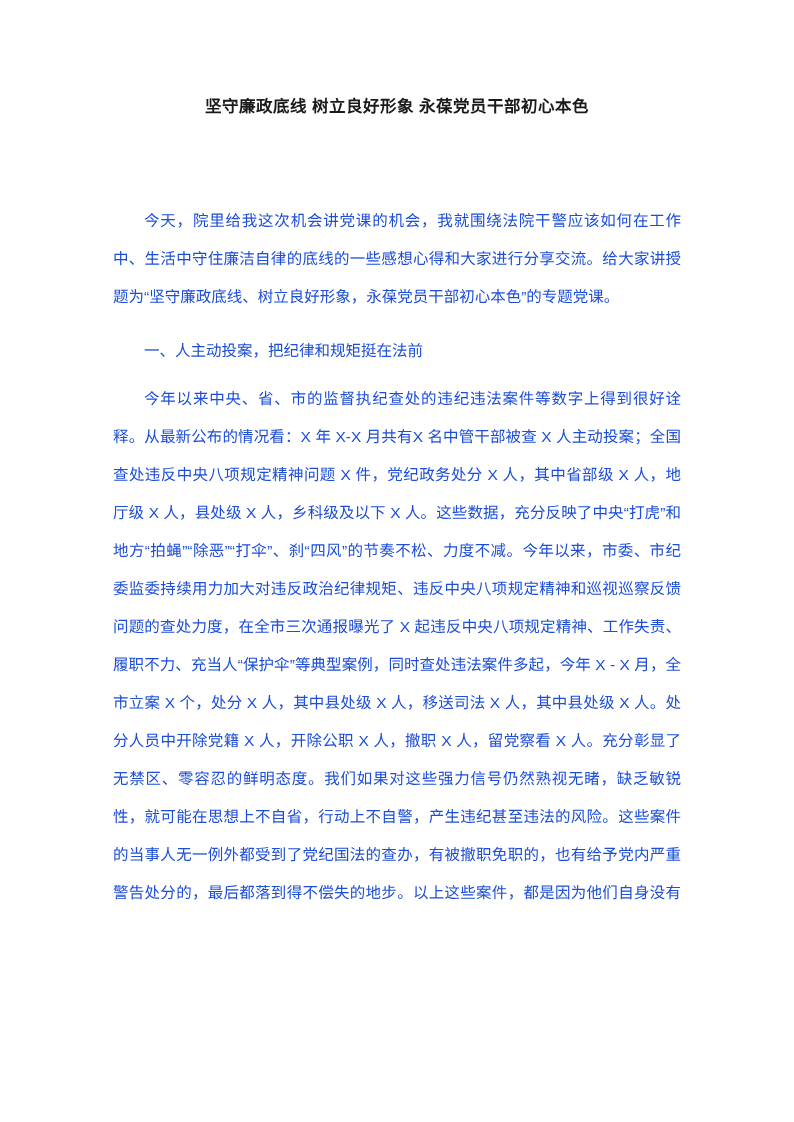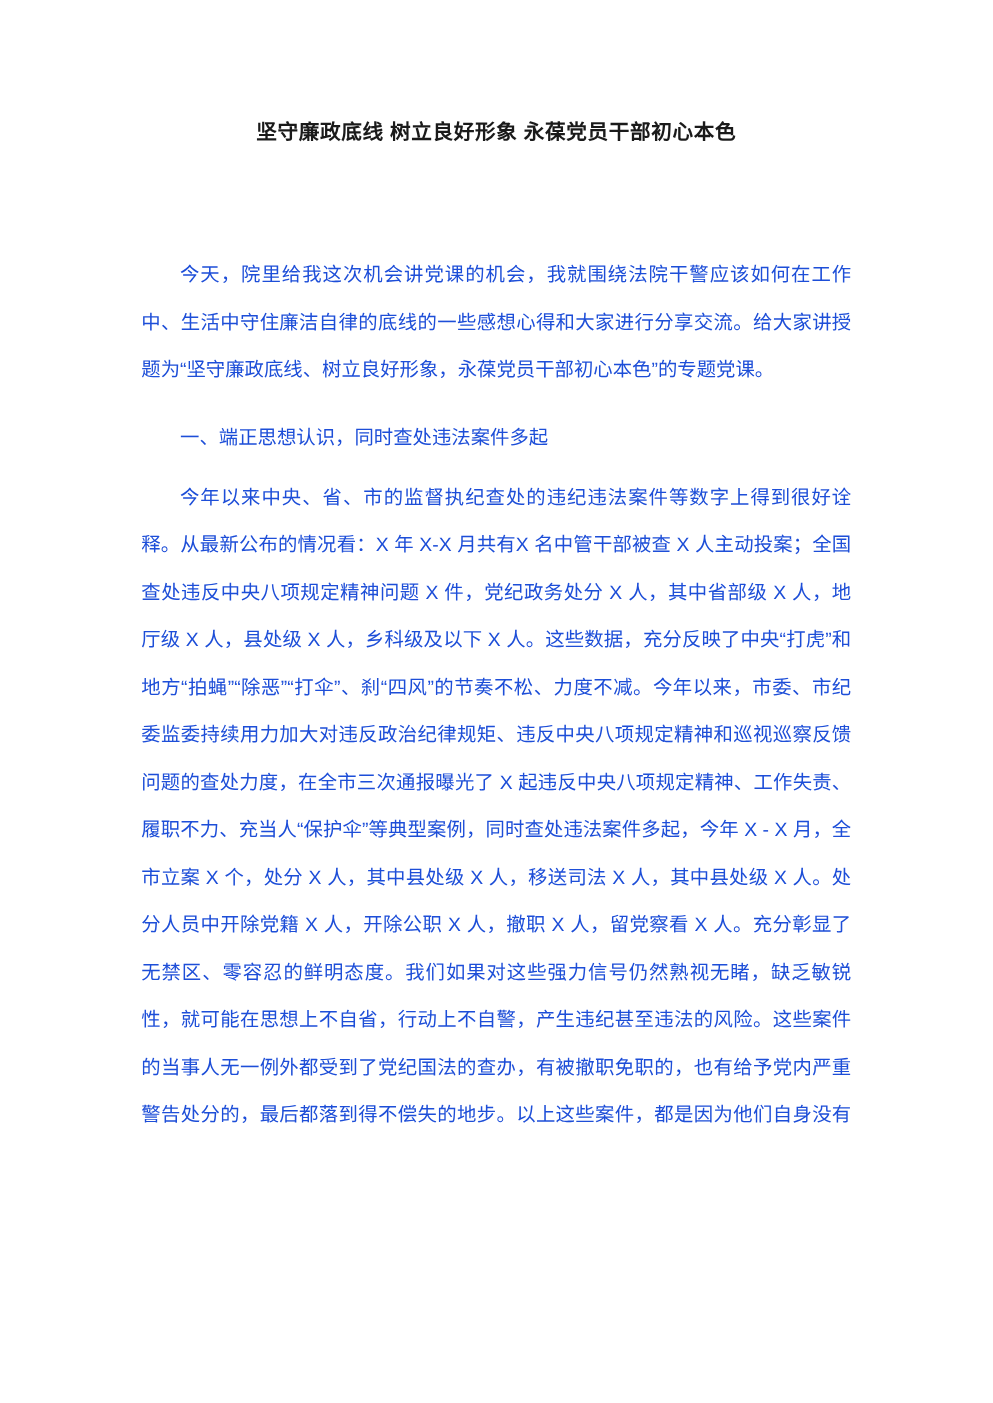--- a/index.html
+++ b/index.html
@@ -43,16 +43,16 @@
   }
 </style>
 </head>
 <body>
 
 <div class="page">
   <h1 class="doc-title">坚守廉政底线 树立良好形象 永葆党员干部初心本色</h1>
 
   <p class="para">今天，院里给我这次机会讲党课的机会，我就围绕法院干警应该如何在工作中、生活中守住廉洁自律的底线的一些感想心得和大家进行分享交流。给大家讲授题为“坚守廉政底线、树立良好形象，永葆党员干部初心本色”的专题党课。</p>
 
-  <p class="para heading">一、端正思想认识，同时查处违法案件多起</p>
+  <p class="para heading">一、人主动投案，把纪律和规矩挺在法前</p>
 
   <p class="para">今年以来中央、省、市的监督执纪查处的违纪违法案件等数字上得到很好诠释。从最新公布的情况看：X 年 X-X 月共有X 名中管干部被查 X 人主动投案；全国查处违反中央八项规定精神问题 X 件，党纪政务处分 X 人，其中省部级 X 人，地厅级 X 人，县处级 X 人，乡科级及以下 X 人。这些数据，充分反映了中央“打虎”和地方“拍蝇”“除恶”“打伞”、刹“四风”的节奏不松、力度不减。今年以来，市委、市纪委监委持续用力加大对违反政治纪律规矩、违反中央八项规定精神和巡视巡察反馈问题的查处力度，在全市三次通报曝光了 X 起违反中央八项规定精神、工作失责、履职不力、充当人“保护伞”等典型案例，同时查处违法案件多起，今年 X - X 月，全市立案 X 个，处分 X 人，其中县处级 X 人，移送司法 X 人，其中县处级 X 人。处分人员中开除党籍 X 人，开除公职 X 人，撤职 X 人，留党察看 X 人。充分彰显了无禁区、零容忍的鲜明态度。我们如果对这些强力信号仍然熟视无睹，缺乏敏锐性，就可能在思想上不自省，行动上不自警，产生违纪甚至违法的风险。这些案件的当事人无一例外都受到了党纪国法的查办，有被撤职免职的，也有给予党内严重警告处分的，最后都落到得不偿失的地步。以上这些案件，都是因为他们自身没有绷紧廉洁自律这根弦！</p>
 </div>
 
 </body></html>

